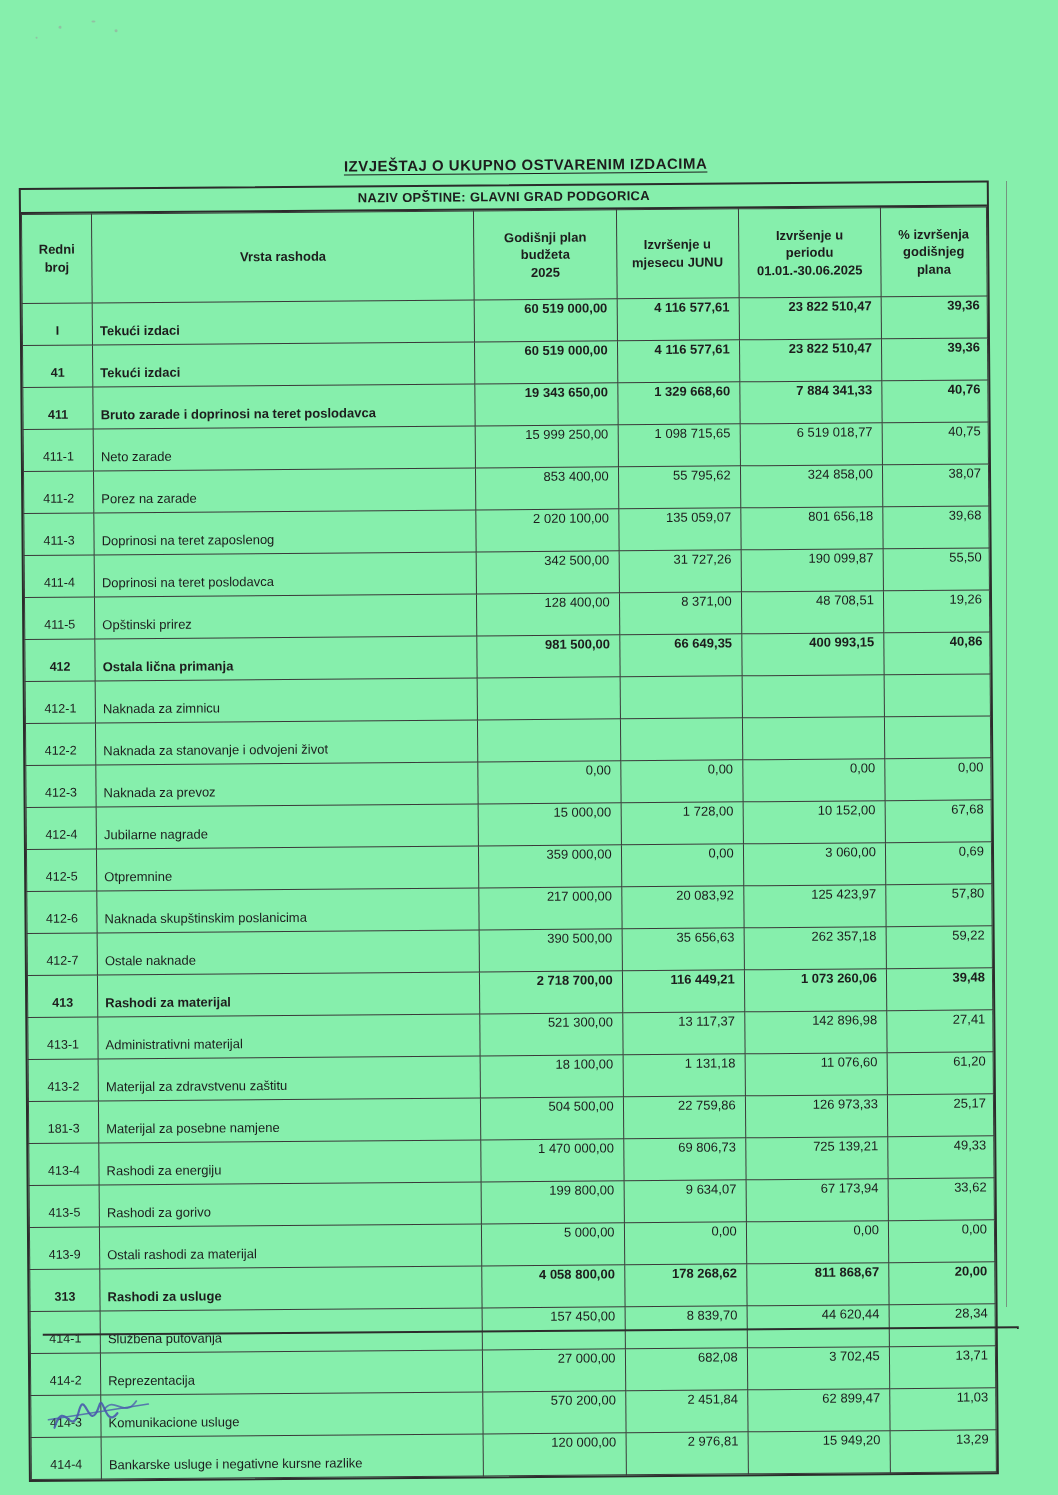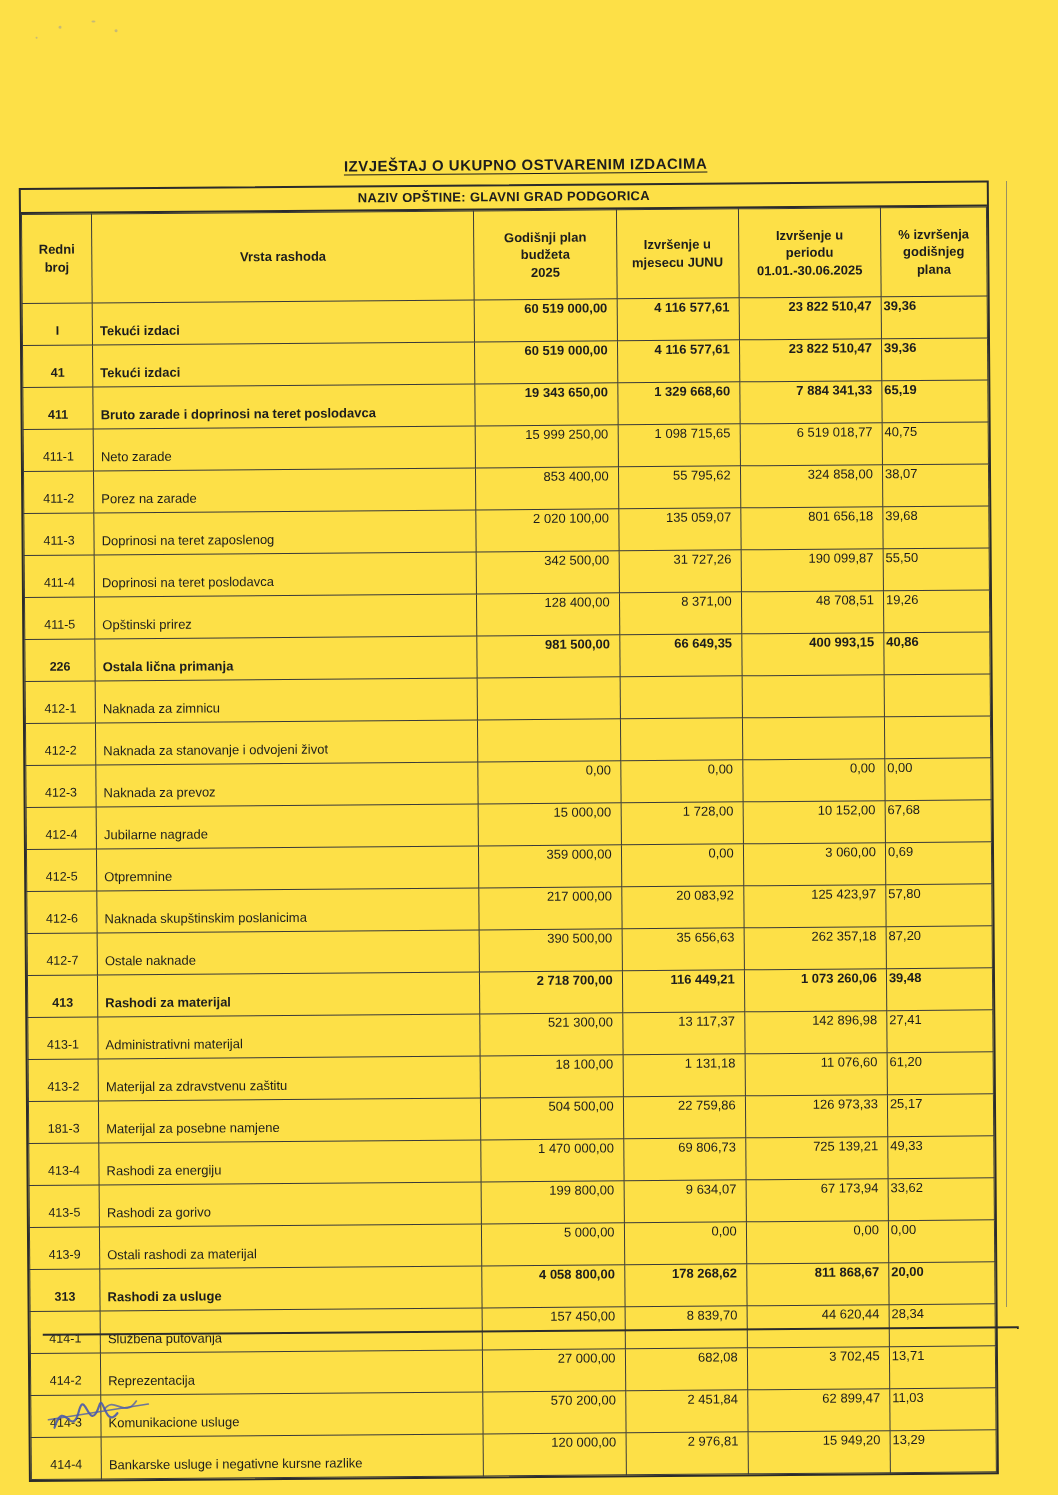--- a/index.html
+++ b/index.html
@@ -6,21 +6,21 @@
     margin: 0;
     padding: 0;
     background: #ffffff;
     font-family: "Liberation Sans", sans-serif;
     color: #1d1d1d;
   }
   .sheet {
     position: relative;
     width: 1058px;
     height: 1495px;
-    background: #fde047;
+    background: #86efac;
     overflow: hidden;
   }
   .tilt {
     position: absolute;
     inset: 0;
     transform: rotate(-0.45deg);
     transform-origin: 50% 40%;
   }
   .page-title {
     position: absolute;
@@ -86,21 +86,21 @@
     text-align: left;
     vertical-align: bottom;
     padding: 0 4px 6px 7px;
   }
   td.c2, td.c3, td.c4 {
     text-align: right;
     vertical-align: top;
     padding: 2px 9px 0 2px;
   }
   td.c5 {
-    text-align: left;
+    text-align: right;
     vertical-align: top;
     padding: 2px 7px 0 2px;
   }
   tr.bold td { font-weight: bold; }
   .bottom-rule {
     position: absolute;
     top: 1330px;
     left: 37px;
     width: 976px;
     height: 2px;
@@ -189,21 +189,21 @@
               <td class="c3">4 116 577,61</td>
               <td class="c4">23 822 510,47</td>
               <td class="c5">39,36</td>
             </tr>
             <tr class="bold">
               <td class="c0">411</td>
               <td class="c1">Bruto zarade i doprinosi na teret poslodavca</td>
               <td class="c2">19 343 650,00</td>
               <td class="c3">1 329 668,60</td>
               <td class="c4">7 884 341,33</td>
-              <td class="c5">65,19</td>
+              <td class="c5">40,76</td>
             </tr>
             <tr>
               <td class="c0">411-1</td>
               <td class="c1">Neto zarade</td>
               <td class="c2">15 999 250,00</td>
               <td class="c3">1 098 715,65</td>
               <td class="c4">6 519 018,77</td>
               <td class="c5">40,75</td>
             </tr>
             <tr>
@@ -232,21 +232,21 @@
             </tr>
             <tr>
               <td class="c0">411-5</td>
               <td class="c1">Opštinski prirez</td>
               <td class="c2">128 400,00</td>
               <td class="c3">8 371,00</td>
               <td class="c4">48 708,51</td>
               <td class="c5">19,26</td>
             </tr>
             <tr class="bold">
-              <td class="c0">226</td>
+              <td class="c0">412</td>
               <td class="c1">Ostala lična primanja</td>
               <td class="c2">981 500,00</td>
               <td class="c3">66 649,35</td>
               <td class="c4">400 993,15</td>
               <td class="c5">40,86</td>
             </tr>
             <tr>
               <td class="c0">412-1</td>
               <td class="c1">Naknada za zimnicu</td>
               <td class="c2"></td>
@@ -293,21 +293,21 @@
               <td class="c3">20 083,92</td>
               <td class="c4">125 423,97</td>
               <td class="c5">57,80</td>
             </tr>
             <tr>
               <td class="c0">412-7</td>
               <td class="c1">Ostale naknade</td>
               <td class="c2">390 500,00</td>
               <td class="c3">35 656,63</td>
               <td class="c4">262 357,18</td>
-              <td class="c5">87,20</td>
+              <td class="c5">59,22</td>
             </tr>
             <tr class="bold">
               <td class="c0">413</td>
               <td class="c1">Rashodi za materijal</td>
               <td class="c2">2 718 700,00</td>
               <td class="c3">116 449,21</td>
               <td class="c4">1 073 260,06</td>
               <td class="c5">39,48</td>
             </tr>
             <tr>

